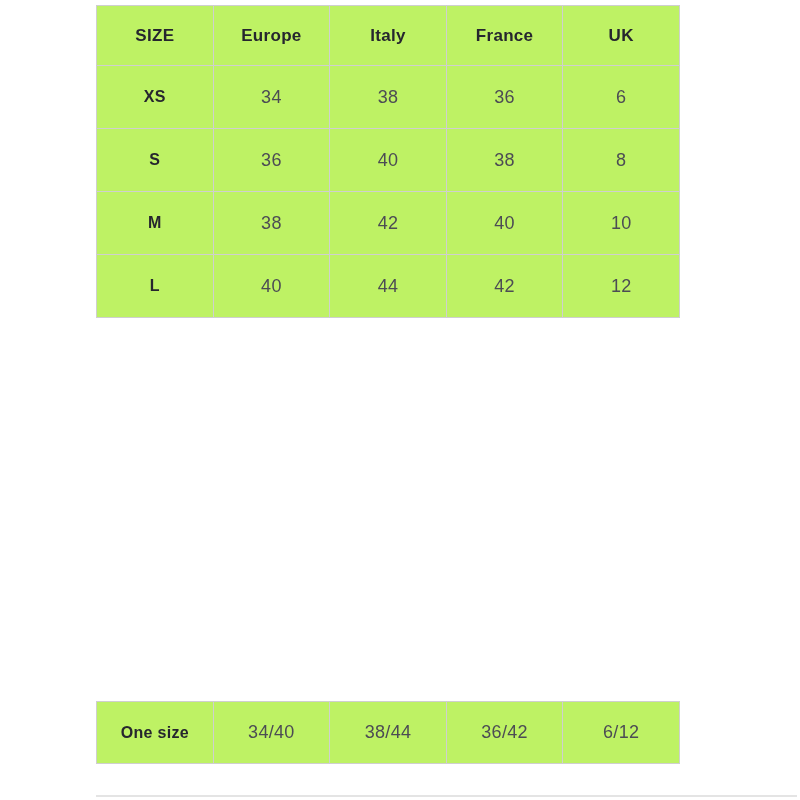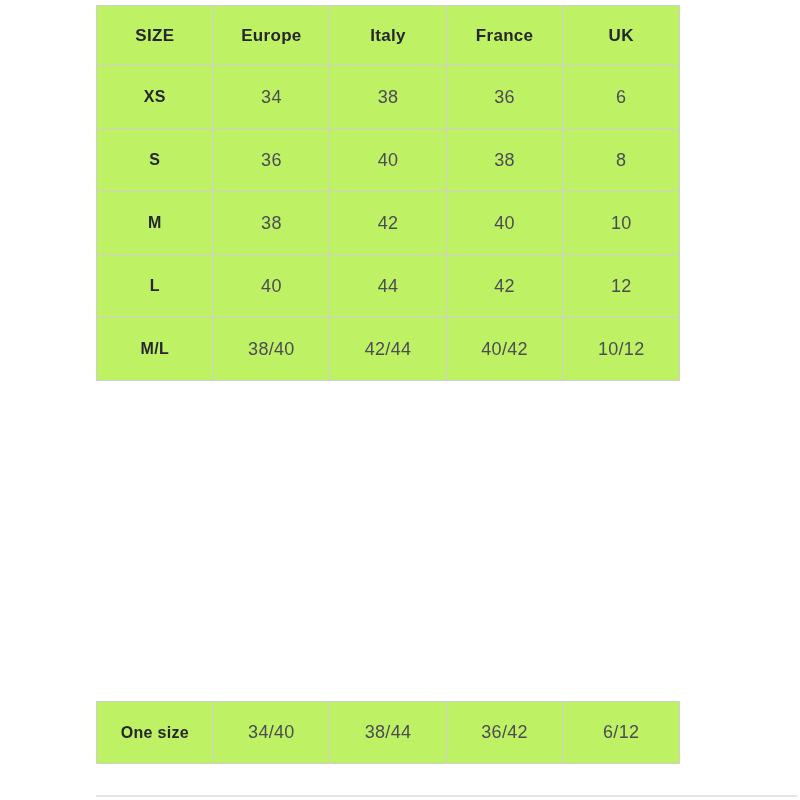--- a/index.html
+++ b/index.html
@@ -98,27 +98,20 @@
           <td>40</td>
           <td>10</td>
         </tr>
         <tr>
           <th class="size-label">L</th>
           <td>40</td>
           <td>44</td>
           <td>42</td>
           <td>12</td>
         </tr>
-        <tr>
-          <th class="size-label">M/L</th>
-          <td>38/40</td>
-          <td>42/44</td>
-          <td>40/42</td>
-          <td>10/12</td>
-        </tr>
       </tbody>
   </table>
 
   <table id="extra-table" class="size-table">
     <tbody>
         <tr>
           <th class="size-label">One size</th>
           <td>34/40</td>
           <td>38/44</td>
           <td>36/42</td>

